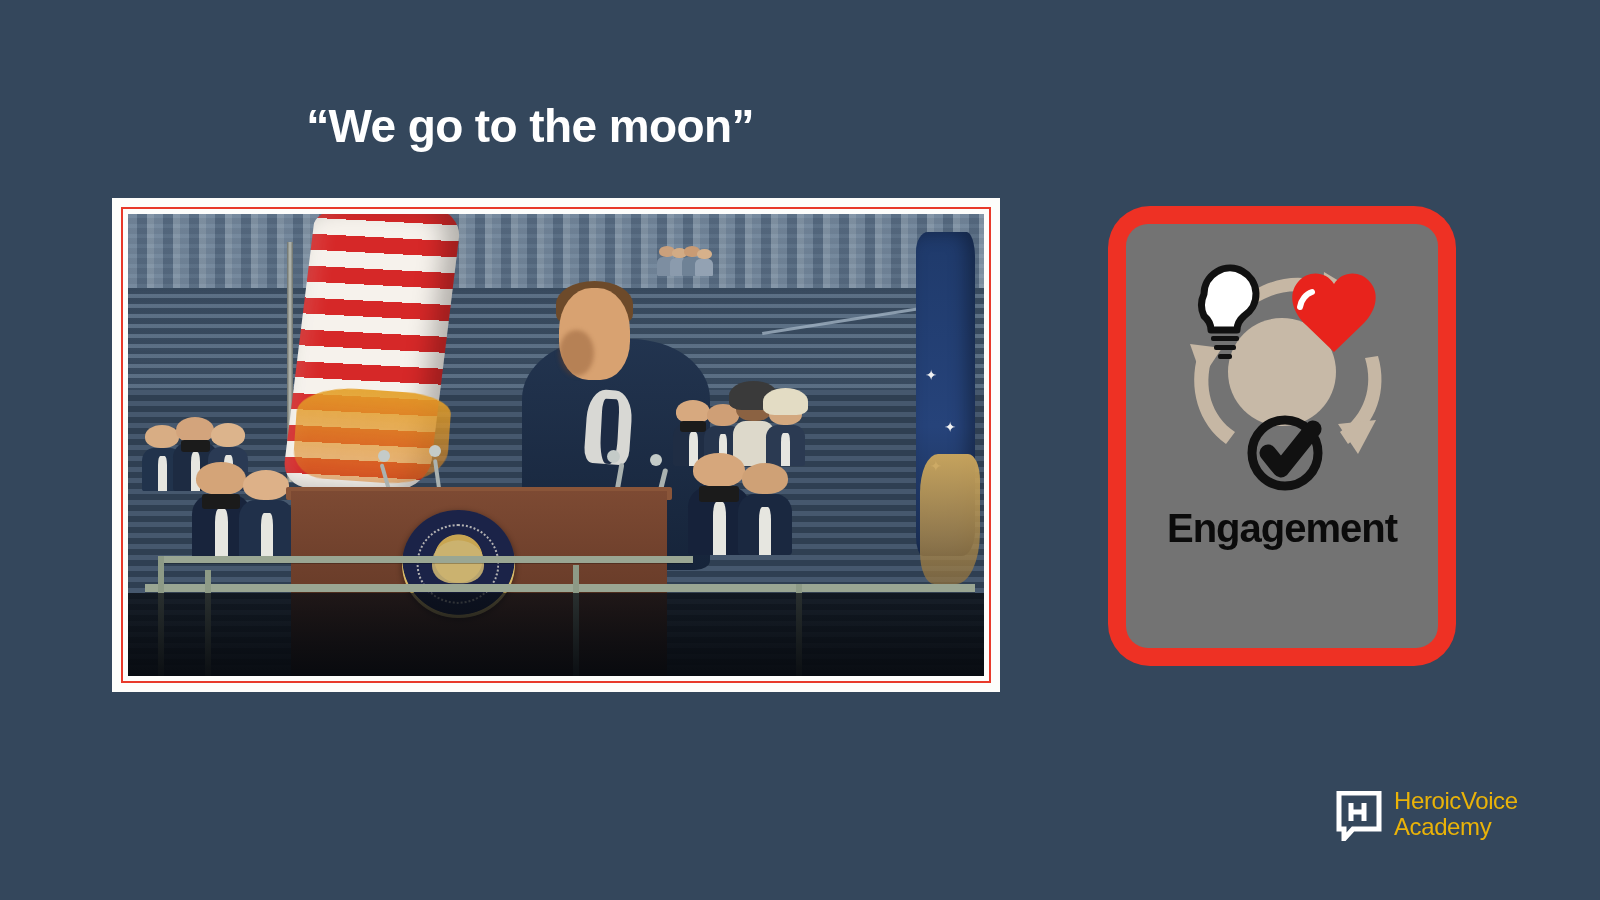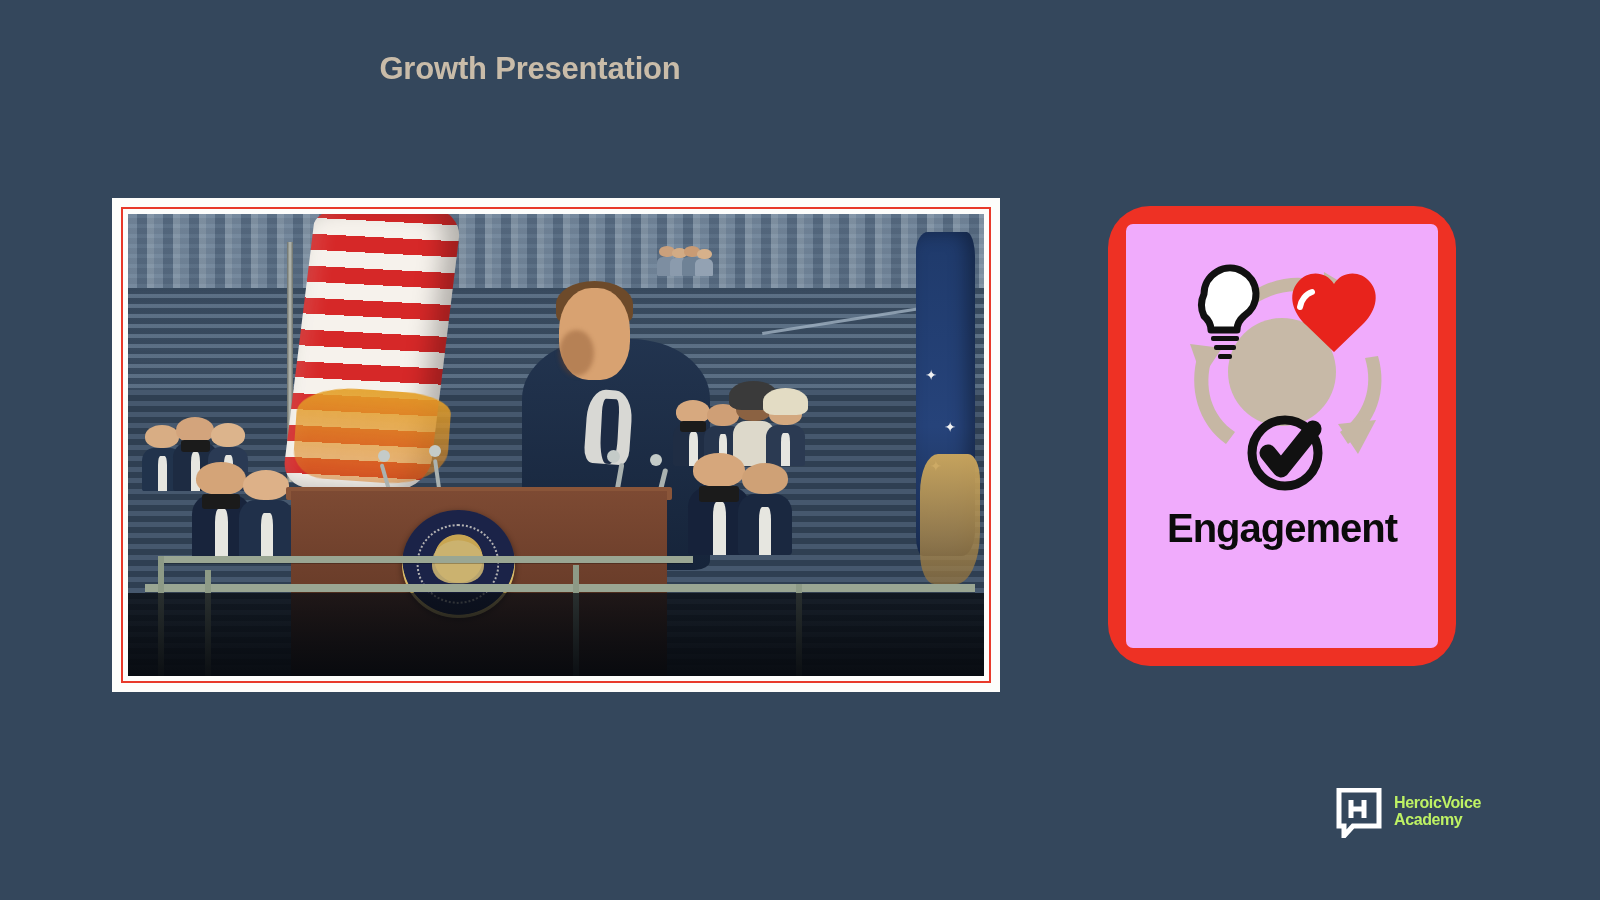--- a/index.html
+++ b/index.html
@@ -379,22 +379,22 @@
     width: 348px;
     height: 460px;
     background: #ee3124;
     border-radius: 42px;
     box-sizing: border-box;
     padding: 18px;
   }
   .loop-inner {
     width: 100%;
     height: 100%;
-    background: #f0abfc;
-    border-radius: 7px;
+    background: #737373;
+    border-radius: 22px;
     position: relative;
     overflow: hidden;
   }
   .loop-graphic {
     position: absolute;
     left: 50%;
     top: 24px;
     transform: translateX(-50%);
     width: 280px;
     height: 256px;
@@ -420,34 +420,34 @@
     display: flex;
     align-items: center;
     gap: 12px;
   }
   .logo-mark {
     position: relative;
     width: 46px;
     height: 46px;
   }
   .logo-text {
-    color: #bef264;
-    font-size: 16px;
-    font-weight: bold;
+    color: #eab308;
+    font-size: 24px;
+    font-weight: normal;
     line-height: 1.08;
     letter-spacing: -0.4px;
   }
 </style>
 </head>
 <body>
 
 <div class="slide">
 
-  <div class="kicker">Growth Presentation</div>
-
+
+  <div class="headline">“We go to the moon”</div>
 
   <div class="photo-frame">
     <div class="photo-redline">
       <div class="photo">
 
         <div class="sky-stands"></div>
         <div class="stands-upper"></div>
         <div class="stands-blur"></div>
         <div class="rail-diag"></div>
 

